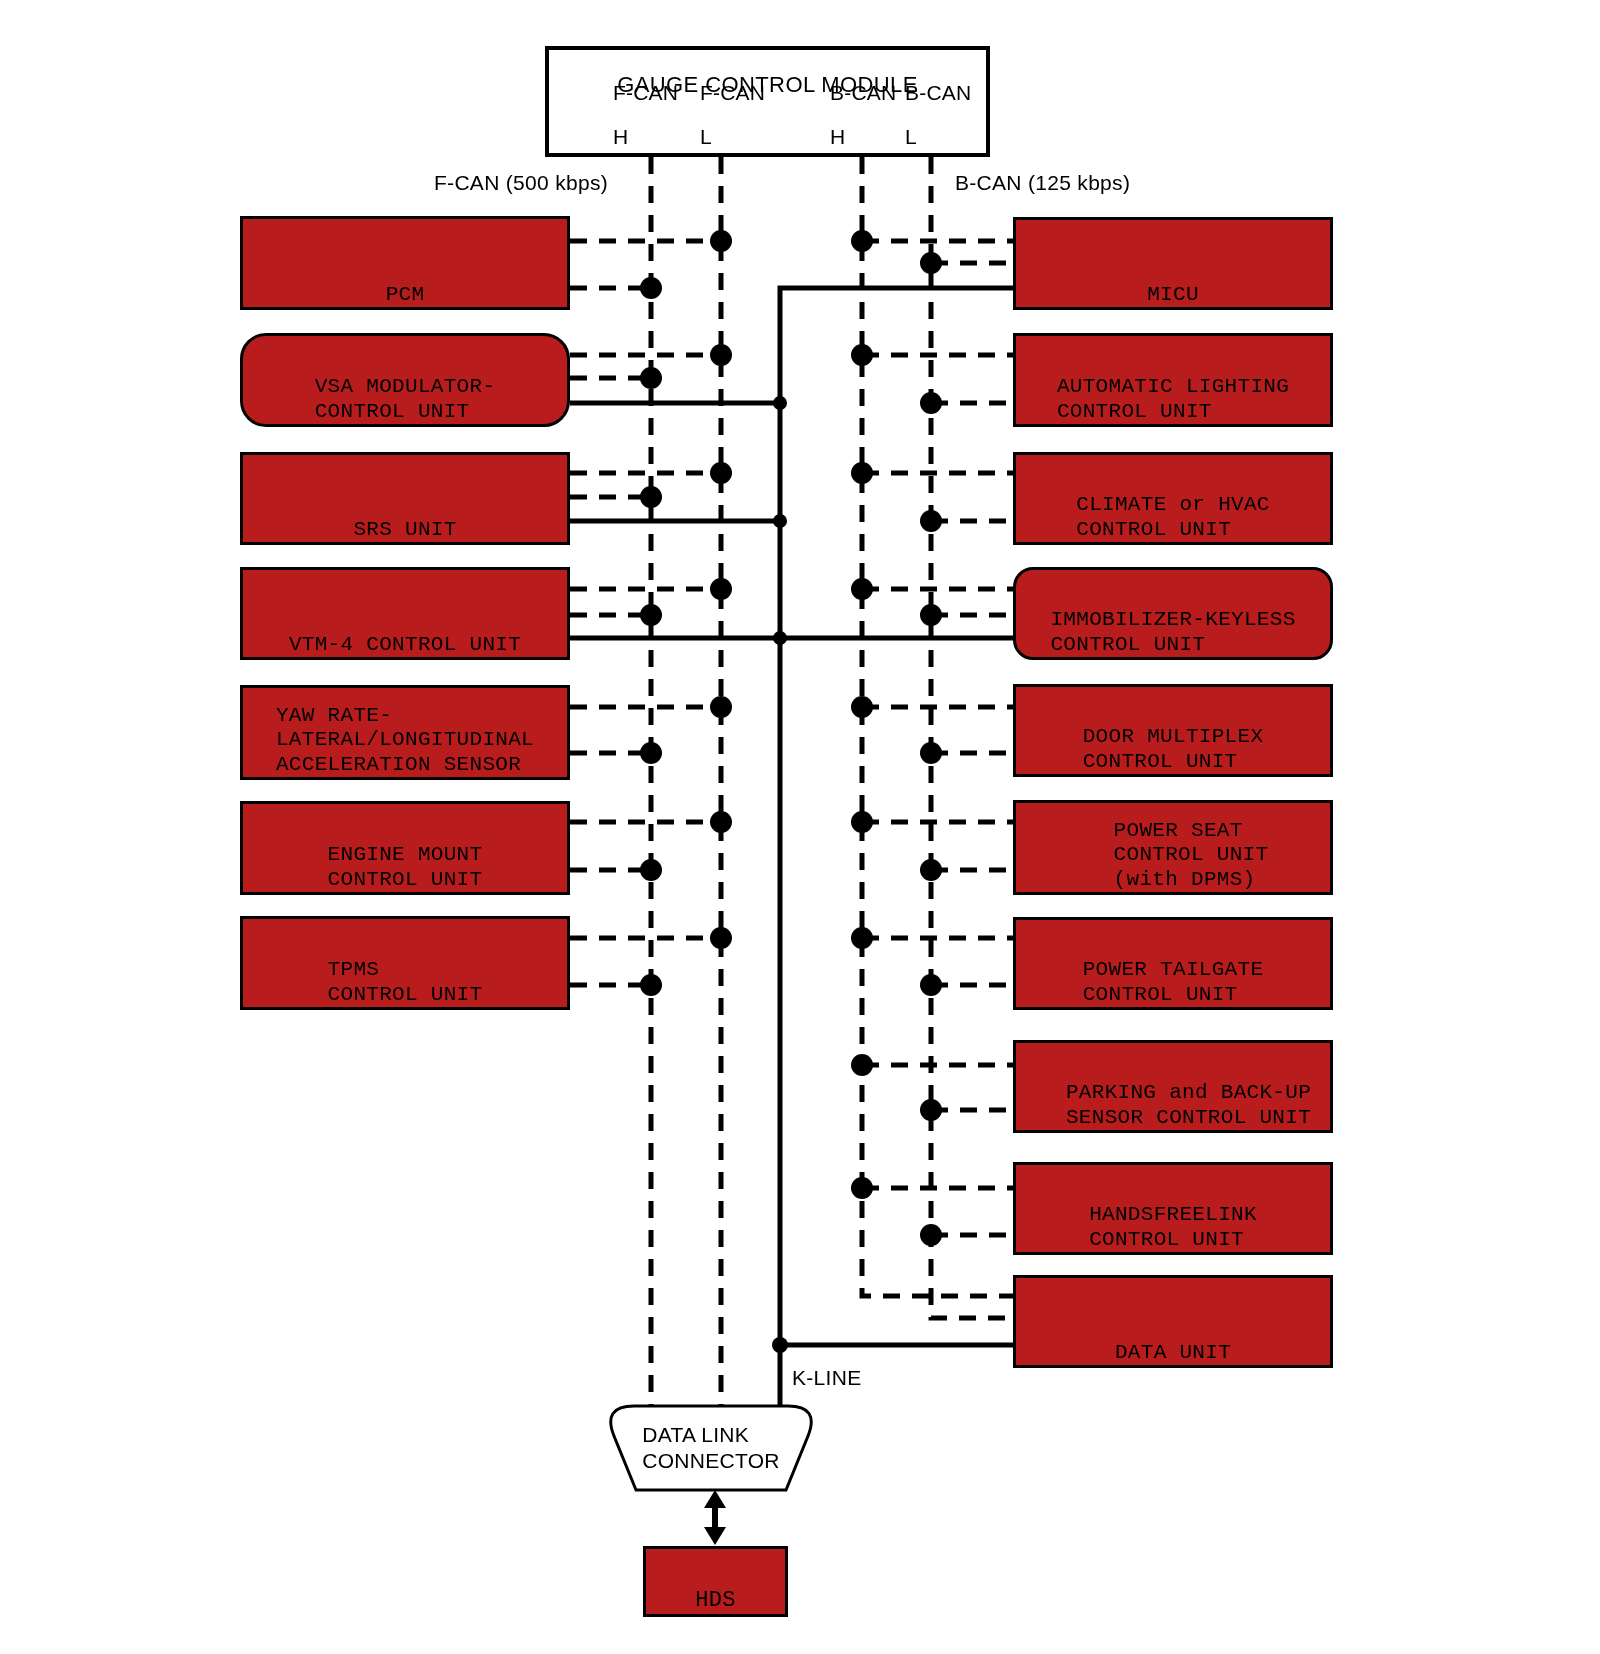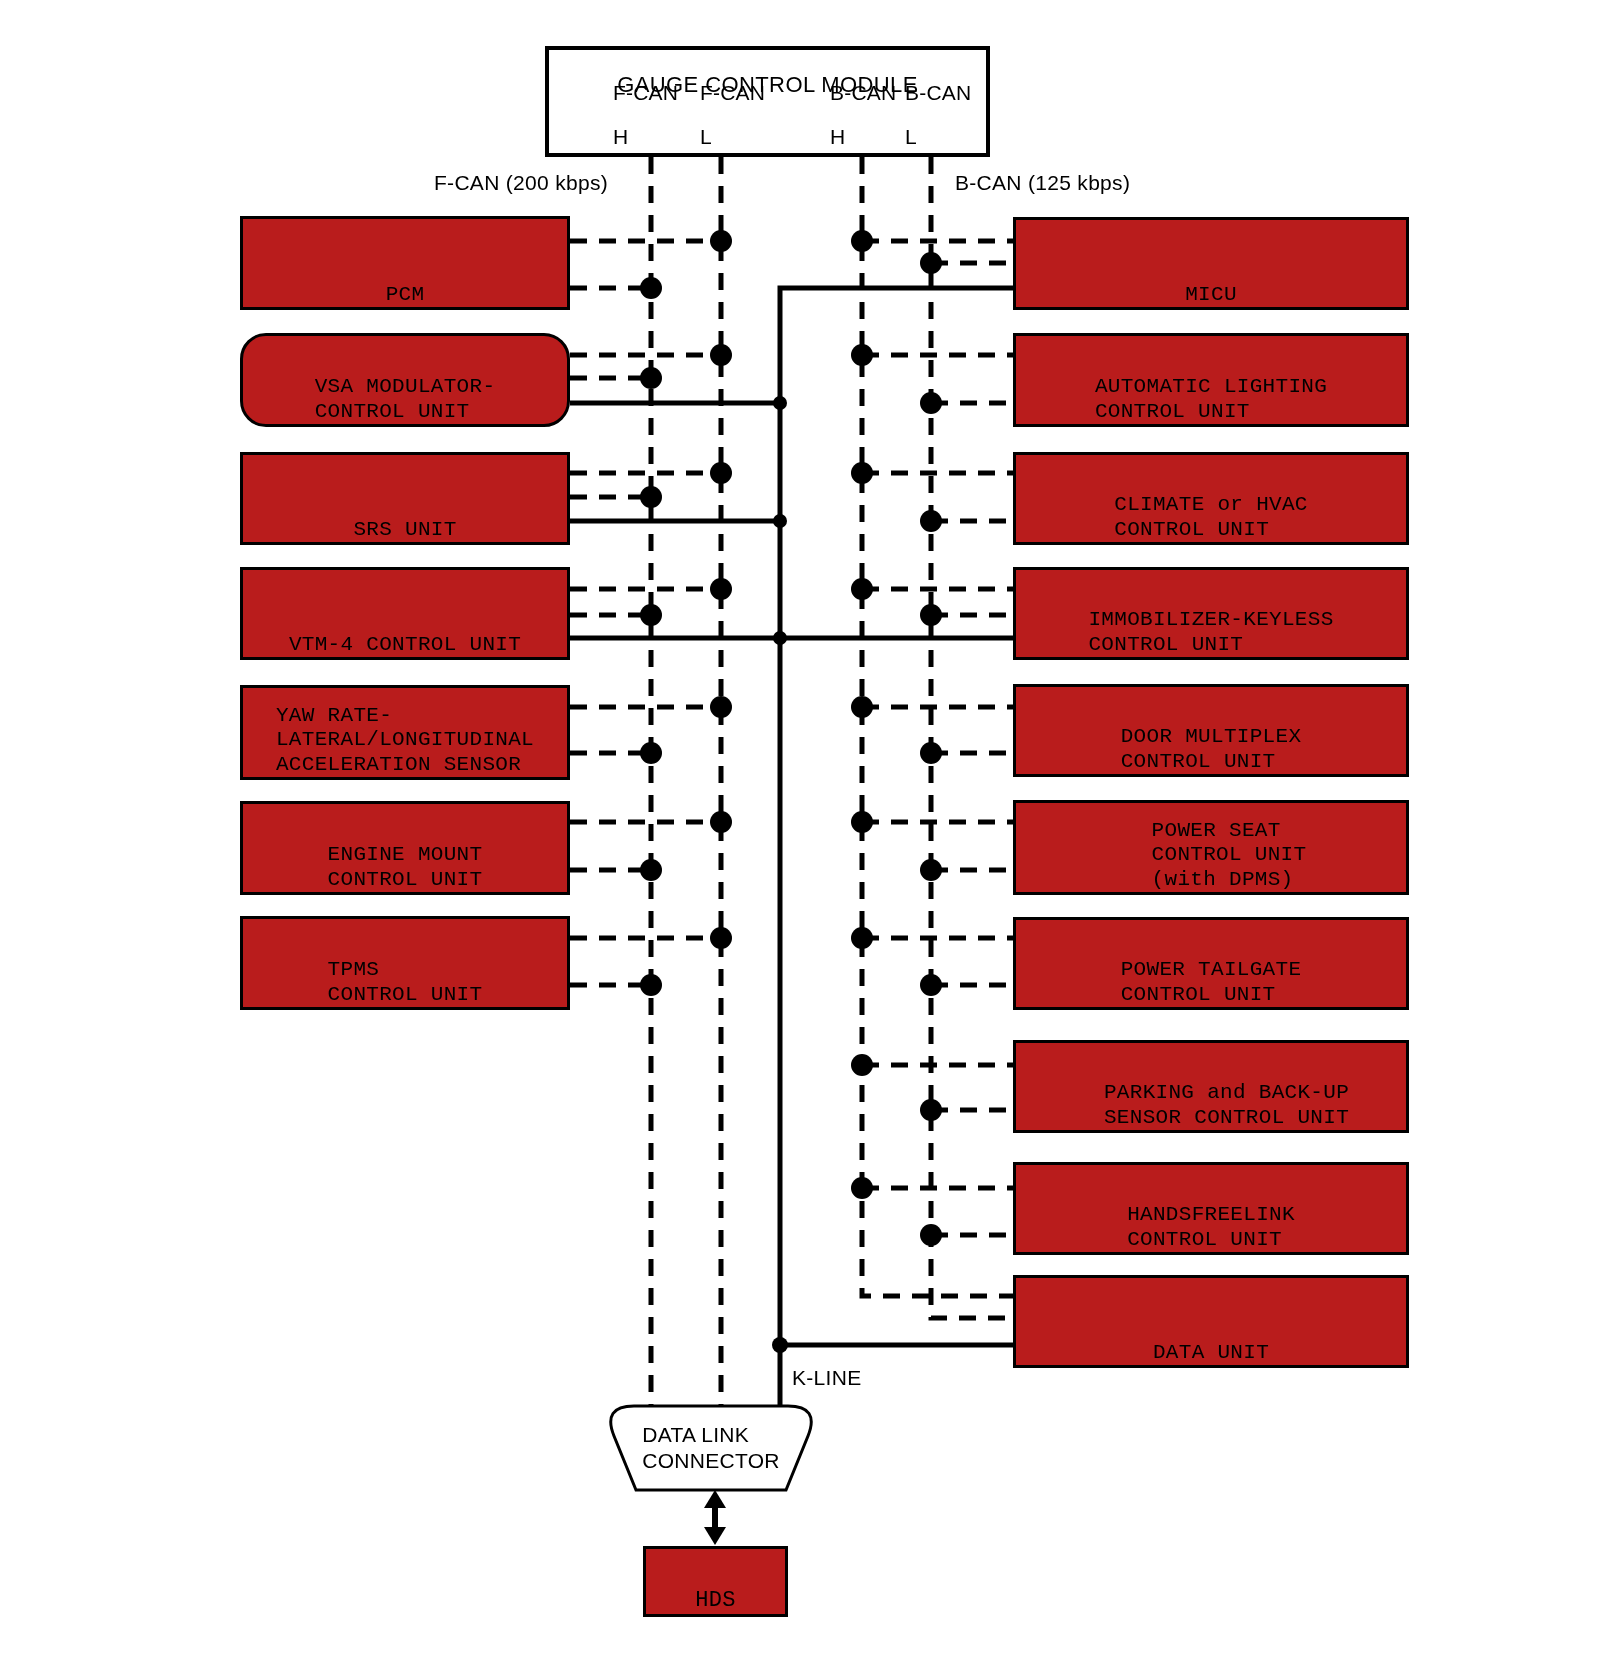--- a/index.html
+++ b/index.html
@@ -9,21 +9,21 @@
   }
   .wires{position:absolute;left:0;top:0;}
   .unit-box{
     position:absolute;box-sizing:border-box;border:3px solid #000;background:#b91c1c;
     display:flex;align-items:flex-end;justify-content:center;
     font-size:21px;line-height:1.16;letter-spacing:.3px;font-family:Liberation Mono, monospace;
   }
   .unit-box .lbl{white-space:pre-line;text-align:left;}
   .unit-box.center .lbl{text-align:center;}
   .left-col{left:240px;width:330px;}
-  .right-col{left:1013px;width:396px;}
+  .right-col{left:1013px;width:320px;}
   .gauge-box{
     position:absolute;left:545px;top:46px;width:445px;height:111px;
     box-sizing:border-box;border:4px solid #000;background:#fff;
   }
   .gauge-title{
     position:absolute;left:0;top:22px;width:100%;text-align:center;
     font-size:22px;letter-spacing:.4px;
   }
   .pin-label{
     position:absolute;font-size:21px;line-height:22px;letter-spacing:.2px;
@@ -158,21 +158,21 @@
   </div>
   <div class="pin-label" style="left:830px;">
     <span>B-CAN</span><br>
     <span>H</span>
   </div>
   <div class="pin-label" style="left:905px;">
     <span>B-CAN</span><br>
     <span>L</span>
   </div>
 
-  <div class="bus-label fcan">F-CAN (200 kbps)</div>
+  <div class="bus-label fcan">F-CAN (500 kbps)</div>
   <div class="bus-label bcan">B-CAN (125 kbps)</div>
   <div class="kline-label">K-LINE</div>
 
   <div class="unit-box left-col center" style="top:216px;height:94px;">
     <span class="lbl">PCM</span>
     </div>
   <div class="unit-box left-col" style="top:333px;height:94px;border-radius:26px;">
     <span class="lbl">VSA MODULATOR-
 CONTROL UNIT</span>
     </div>
@@ -200,21 +200,21 @@
     <span class="lbl">MICU</span>
     </div>
   <div class="unit-box right-col" style="top:333px;height:94px;">
     <span class="lbl">AUTOMATIC LIGHTING
 CONTROL UNIT</span>
     </div>
   <div class="unit-box right-col" style="top:452px;height:93px;">
     <span class="lbl">CLIMATE or HVAC
 CONTROL UNIT</span>
     </div>
-  <div class="unit-box right-col" style="top:567px;height:93px;">
+  <div class="unit-box right-col" style="top:567px;height:93px;border-radius:20px;">
     <span class="lbl">IMMOBILIZER-KEYLESS
 CONTROL UNIT</span>
     </div>
   <div class="unit-box right-col" style="top:684px;height:93px;">
     <span class="lbl">DOOR MULTIPLEX
 CONTROL UNIT</span>
     </div>
   <div class="unit-box right-col" style="top:800px;height:95px;padding-left:36px;">
     <span class="lbl">POWER SEAT
 CONTROL UNIT

